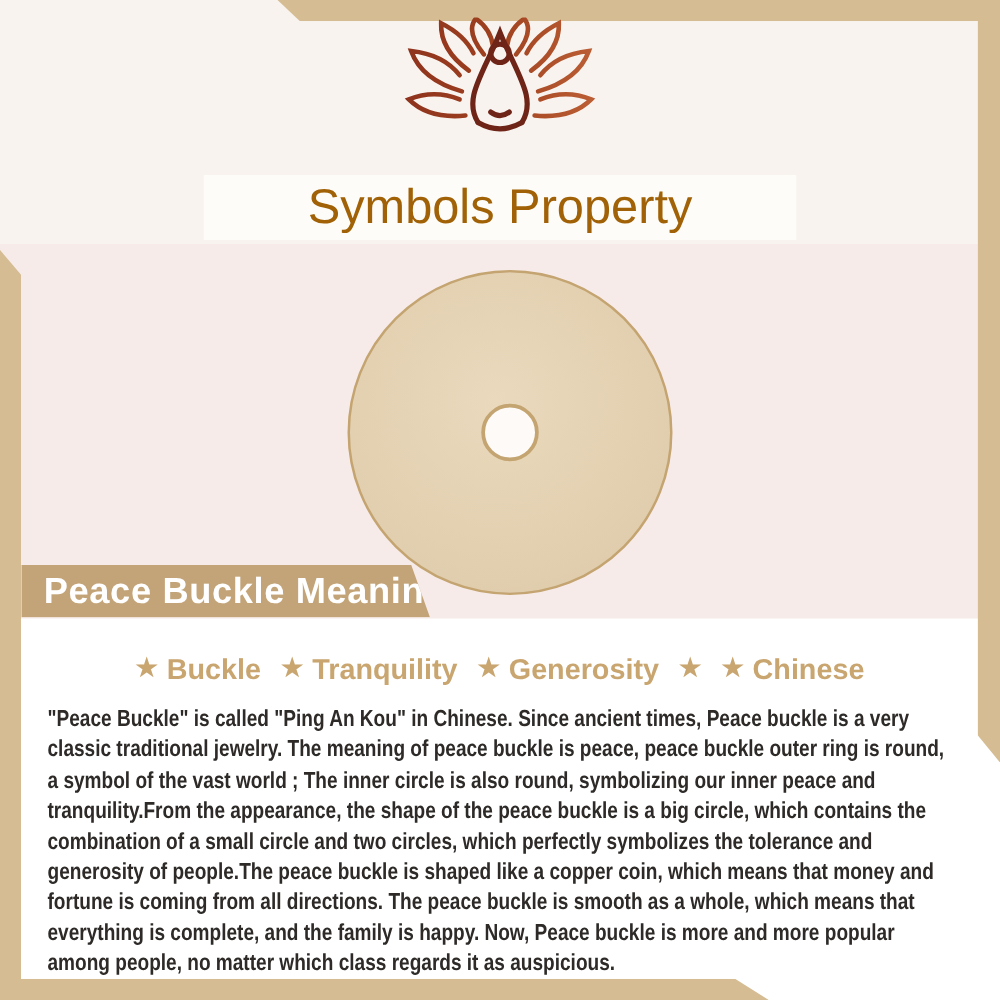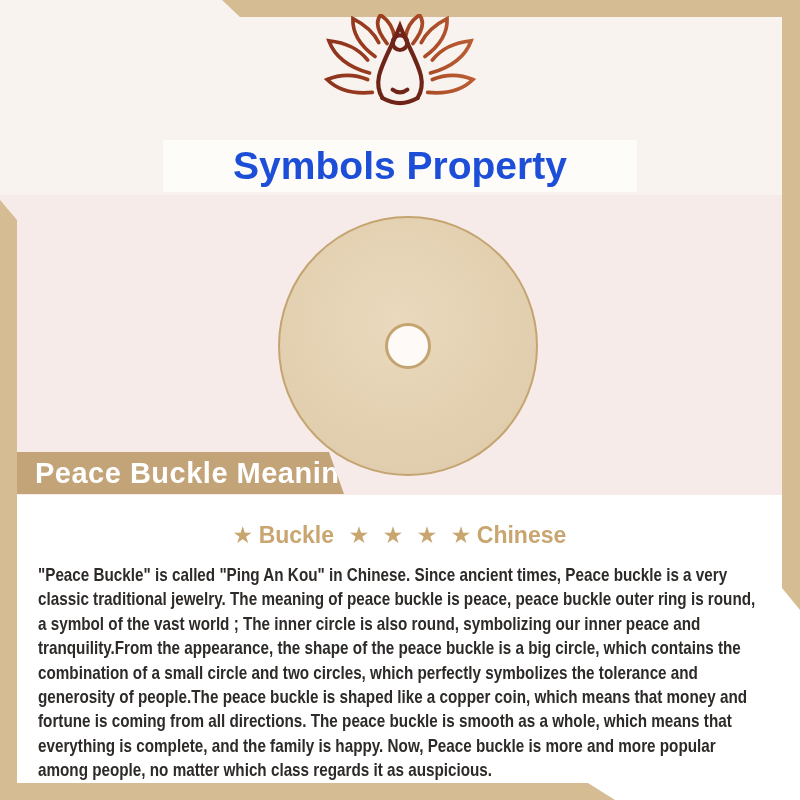--- a/index.html
+++ b/index.html
@@ -22,22 +22,22 @@
     clip-path:polygon(0 0,17px 20px,17px 600px,0 600px);}
   .strip-bottom{left:0;top:783px;width:640px;height:17px;
     clip-path:polygon(0 0,588px 0,615px 17px,0 17px);}
   
   .logo{left:300px;top:14px;width:200px;height:96px;}
   .brand{left:0;top:110px;width:800px;text-align:center;
     font-family:"Liberation Serif", serif;font-size:18px;letter-spacing:4px;
     color:#46382f;margin-top:48px;}
   
   .title-band{left:163px;top:140px;width:474px;height:52px;background:#fdfcf9;}
-  .title{width:100%;line-height:52px;text-align:center;font-weight:bold;
-    font-size:39px;color:#1d4ed8;letter-spacing:0px;}
+  .title{width:100%;line-height:52px;text-align:center;font-weight:normal;
+    font-size:39px;color:#a16207;letter-spacing:0px;}
   
   .buckle{left:278px;top:216px;width:256px;height:256px;border-radius:50%;
     border:2px solid #c4a470;
     background:radial-gradient(circle at 46% 40%, #ead9bd 0%, #e1ceae 70%, #dcc7a5 100%);}
   .buckle-hole{position:absolute;left:calc(50% - 23px);top:calc(50% - 23px);
     width:40px;height:40px;border:3px solid #c4a470;border-radius:50%;
     background:#fdfaf8;}
   
   .banner{left:17px;top:452px;width:345px;height:42px;background:#c3a478;
     clip-path:polygon(0 0,312px 0,327px 42px,0 42px);
@@ -105,23 +105,25 @@
 
 <div class="abs banner">Peace Buckle Meaning</div>
 
 <div class="abs stars">
   <span class="star-item">
     <span class="star-glyph">★</span>
     <span>Buckle</span>
   </span>
   <span class="star-item">
     <span class="star-glyph">★</span>
+    <span>Tranquility</span>
   </span>
   <span class="star-item">
     <span class="star-glyph">★</span>
+    <span>Generosity</span>
   </span>
   <span class="star-item">
     <span class="star-glyph">★</span>
   </span>
   <span class="star-item">
     <span class="star-glyph">★</span>
     <span>Chinese</span>
   </span>
 </div>
 

